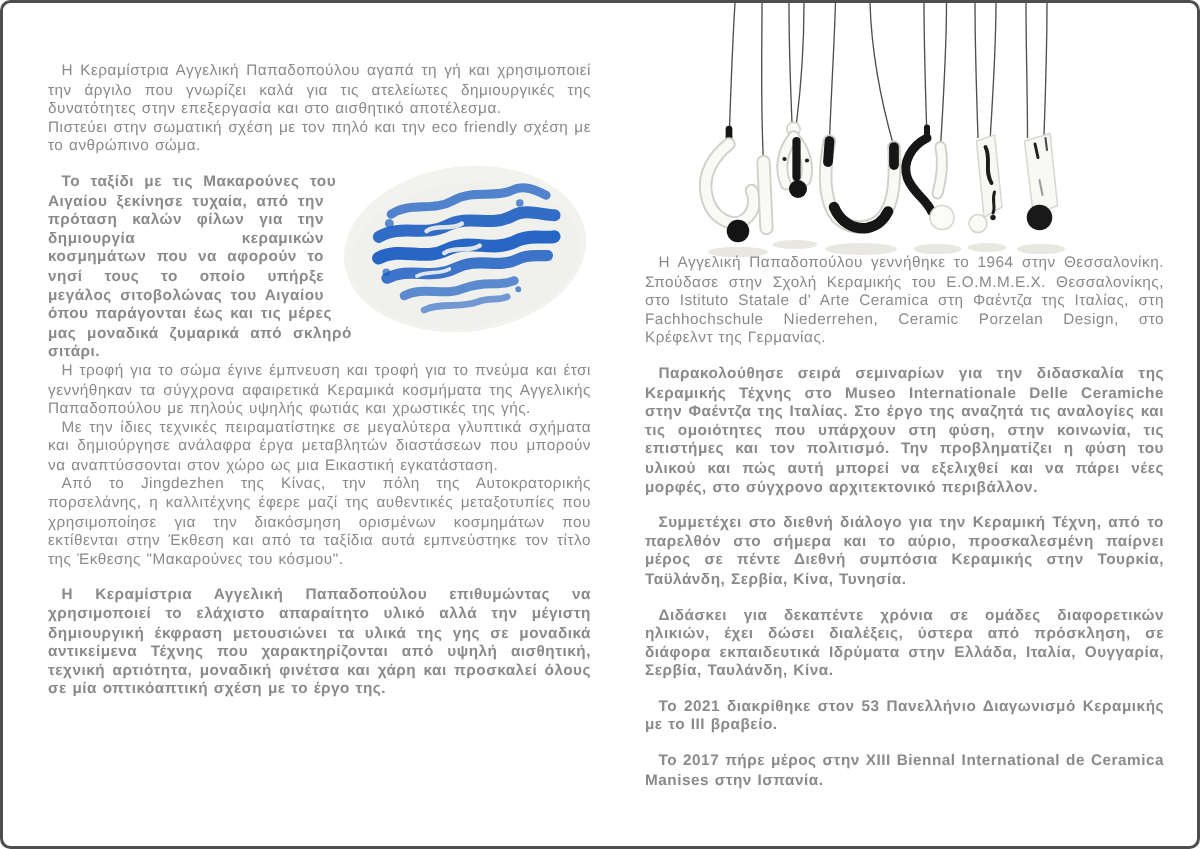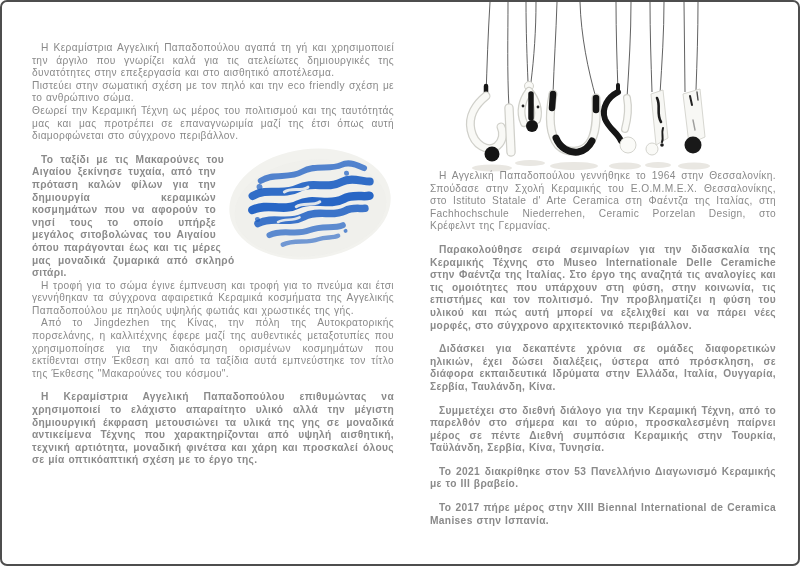--- a/index.html
+++ b/index.html
@@ -118,21 +118,20 @@
         <path d="M267,90 L268,98" stroke="#222222" stroke-width="1.4" opacity="0.8"></path>
         <path d="M263,118 L265,128" stroke="#444444" stroke-width="1.4" opacity="0.5"></path>
       </g>
       <circle cx="263" cy="143" r="8.5" fill="#191919"></circle>
     </svg>
   </div>
 
   <div class="col col-left">
     <p class="ind">Η Κεραμίστρια Αγγελική Παπαδοπούλου αγαπά τη γή και χρησιμοποιεί την άργιλο που γνωρίζει καλά για τις ατελείωτες δημιουργικές της δυνατότητες στην επεξεργασία και στο αισθητικό αποτέλεσμα.</p>
     <p>Πιστεύει στην σωματική σχέση με τον πηλό και την eco friendly σχέση με το ανθρώπινο σώμα.</p>
-    <p>Θεωρεί την Κεραμική Τέχνη ως μέρος του πολιτισμού και της ταυτότητάς μας και μας  προτρέπει σε επαναγνωριμία μαζί της έτσι όπως αυτή διαμορφώνεται στο σύγχρονο περιβάλλον.</p>
 
     <div class="blue-float">
       <svg width="168" height="118" viewBox="0 0 168 118">
         <g transform="rotate(-7 84 59)">
           <ellipse cx="84" cy="59" rx="81" ry="55" fill="#f2f2ee"></ellipse>
           <ellipse cx="84" cy="63" rx="76" ry="48" fill="#ededE9" opacity="0.5"></ellipse>
           <g fill="none" stroke="#1c5ec3" stroke-linecap="round">
             <path d="M38,30 C52,23 66,32 80,26 C94,20 108,28 120,24 C128,21 136,26 142,30" stroke-width="6" opacity="0.75"></path>
             <path d="M28,44 C44,37 58,48 74,42 C90,36 102,47 118,41 C128,37 138,43 146,44" stroke-width="8" opacity="0.9"></path>
             <path d="M26,58 C42,52 56,64 72,58 C88,52 102,64 118,58 C128,54 138,59 144,58" stroke-width="8.5" opacity="0.95"></path>
@@ -150,26 +149,27 @@
             <path d="M60,44 C68,40 76,46 84,42" stroke-width="3"></path>
             <path d="M70,60 C78,56 86,62 94,58" stroke-width="3"></path>
             <path d="M50,73 C58,70 64,74 72,71" stroke-width="2.5"></path>
           </g>
         </g>
       </svg>
     </div>
 
     <p class="ind gap">Το ταξίδι με τις Μακαρούνες του Αιγαίου ξεκίνησε τυχαία, από την πρόταση καλών φίλων για την δημιουργία κεραμικών κοσμημάτων  που να αφορούν το νησί τους το οποίο υπήρξε μεγάλος σιτοβολώνας του Αιγαίου όπου παράγονται έως και τις μέρες μας μοναδικά ζυμαρικά από σκληρό σιτάρι.</p>
     <p class="ind">Η τροφή για το σώμα έγινε έμπνευση και τροφή για το πνεύμα και έτσι γεννήθηκαν τα σύγχρονα αφαιρετικά Κεραμικά κοσμήματα της Αγγελικής Παπαδοπούλου με πηλούς υψηλής φωτιάς και χρωστικές της γής.</p>
+    <p class="ind">Με την ίδιες τεχνικές πειραματίστηκε σε μεγαλύτερα γλυπτικά σχήματα και δημιούργησε ανάλαφρα έργα μεταβλητών διαστάσεων που μπορούν να αναπτύσσονται στον χώρο ως μια Εικαστική εγκατάσταση.</p>
     <p class="ind">Από το Jingdezhen της Κίνας, την πόλη της Αυτοκρατορικής πορσελάνης, η καλλιτέχνης  έφερε μαζί της  αυθεντικές μεταξοτυπίες που χρησιμοποίησε για την διακόσμηση ορισμένων κοσμημάτων που εκτίθενται  στην Έκθεση και από τα ταξίδια αυτά εμπνεύστηκε τον τίτλο της Έκθεσης "Μακαρούνες του κόσμου".</p>
     <p class="ind gap">Η Κεραμίστρια Αγγελική Παπαδοπούλου επιθυμώντας να χρησιμοποιεί το ελάχιστο απαραίτητο υλικό αλλά την μέγιστη δημιουργική έκφραση μετουσιώνει τα υλικά της γης σε μοναδικά αντικείμενα Τέχνης που χαρακτηρίζονται από υψηλή αισθητική, τεχνική αρτιότητα, μοναδική φινέτσα και χάρη και προσκαλεί όλους σε μία οπτικόαπτική σχέση με το έργο της.</p>
   </div>
 
   <div class="col col-right">
     <p class="ind">Η Αγγελική Παπαδοπούλου γεννήθηκε το 1964 στην Θεσσαλονίκη. Σπούδασε στην Σχολή Κεραμικής του Ε.Ο.Μ.Μ.Ε.Χ. Θεσσαλονίκης, στο Istituto Statale d' Arte Ceramica στη Φαέντζα της Ιταλίας, στη Fachhochschule Niederrehen, Ceramic Porzelan Design, στο Κρέφελντ της Γερμανίας.</p>
     <p class="ind gap">Παρακολούθησε σειρά σεμιναρίων για την διδασκαλία της Κεραμικής Τέχνης στο Museo Internationale Delle Ceramiche στην Φαέντζα της Ιταλίας.   Στο έργο της αναζητά τις αναλογίες και τις ομοιότητες που υπάρχουν στη φύση, στην κοινωνία, τις επιστήμες και τον πολιτισμό. Την προβληματίζει η φύση του υλικού και πώς αυτή μπορεί να εξελιχθεί και να πάρει νέες μορφές, στο σύγχρονο αρχιτεκτονικό περιβάλλον.</p>
+    <p class="ind gap">Συμμετέχει στο διεθνή διάλογο για την Κεραμική Τέχνη, από το παρελθόν στο σήμερα και το αύριο, προσκαλεσμένη παίρνει μέρος  σε  πέντε Διεθνή συμπόσια Κεραμικής στην Τουρκία, Ταϋλάνδη, Σερβία, Κίνα, Τυνησία.</p>
     <p class="ind gap">Διδάσκει για δεκαπέντε χρόνια σε ομάδες διαφορετικών ηλικιών,  έχει δώσει διαλέξεις, ύστερα από πρόσκληση, σε διάφορα εκπαιδευτικά Ιδρύματα στην Ελλάδα, Ιταλία, Ουγγαρία, Σερβία, Ταυλάνδη, Κίνα.</p>
-    <p class="ind gap">Συμμετέχει στο διεθνή διάλογο για την Κεραμική Τέχνη, από το παρελθόν στο σήμερα και το αύριο, προσκαλεσμένη παίρνει μέρος  σε  πέντε Διεθνή συμπόσια Κεραμικής στην Τουρκία, Ταϋλάνδη, Σερβία, Κίνα, Τυνησία.</p>
     <p class="ind gap">Το 2021 διακρίθηκε στον 53 Πανελλήνιο Διαγωνισμό Κεραμικής με το ΙΙΙ βραβείο.</p>
     <p class="ind gap">Το 2017 πήρε μέρος στην XIII Biennal International de Ceramica Manises στην Ισπανία.</p>
   </div>
 
 </div>
 
 </body></html>

